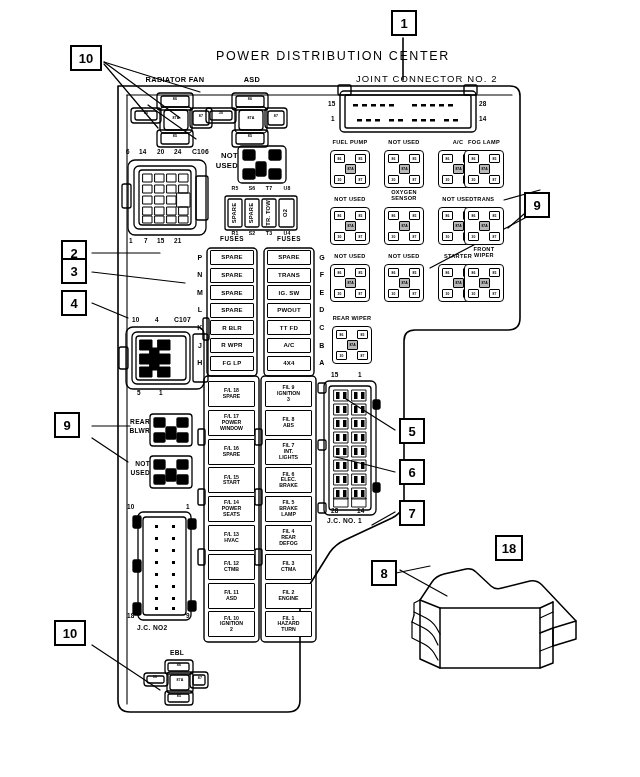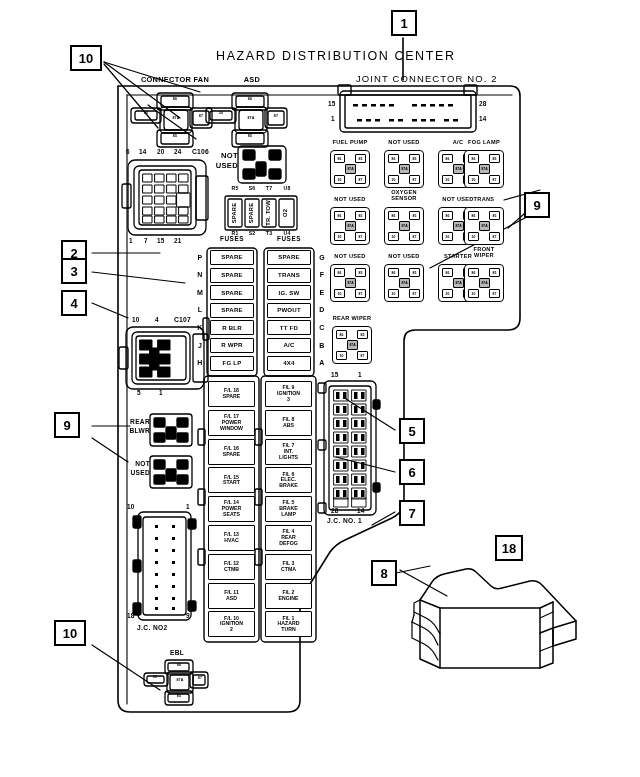--- a/index.html
+++ b/index.html
@@ -458,37 +458,37 @@
         <path d="M414,612 L426,618 Q432,621 436,627 L440,634" stroke-width="1.2"></path>
         <path d="M412,622 L424,628 Q430,631 434,637 L438,645" stroke-width="1.2"></path>
         <path d="M412,622 L412,638 L424,644 Q430,647 434,653 L438,660" stroke-width="1.2"></path>
         <path d="M420,600 L414,603 L414,615" stroke-width="1.2"></path>
         <path d="M414,615 L412,622" stroke-width="1.2"></path>
       </g>
 
     </g>
   </svg>
 
-  <div class="lbl title" style="left:216px; top:50px;">HAZARD DISTRIBUTION CENTER</div>
+  <div class="lbl title" style="left:216px; top:50px;">POWER DISTRIBUTION CENTER</div>
 
   <div class="callout" style="left:391px; top:10px; width:26px; height:26px;">1</div>
   <div class="callout" style="left:61px; top:240px; width:26px; height:26px;">2</div>
   <div class="callout" style="left:61px; top:258px; width:26px; height:26px;">3</div>
   <div class="callout" style="left:61px; top:290px; width:26px; height:26px;">4</div>
   <div class="callout" style="left:399px; top:418px; width:26px; height:26px;">5</div>
   <div class="callout" style="left:399px; top:459px; width:26px; height:26px;">6</div>
   <div class="callout" style="left:399px; top:500px; width:26px; height:26px;">7</div>
   <div class="callout" style="left:371px; top:560px; width:26px; height:26px;">8</div>
   <div class="callout" style="left:524px; top:192px; width:26px; height:26px;">9</div>
   <div class="callout" style="left:54px; top:412px; width:26px; height:26px;">9</div>
   <div class="callout" style="left:70px; top:45px; width:32px; height:26px;">10</div>
   <div class="callout" style="left:54px; top:620px; width:32px; height:26px;">10</div>
   <div class="callout" style="left:495px; top:535px; width:28px; height:26px;">18</div>
 
-  <div class="lbl relname" style="left:132px; top:76px; width:86px; font-size:7.4px;">CONNECTOR FAN</div>
+  <div class="lbl relname" style="left:132px; top:76px; width:86px; font-size:7.4px;">RADIATOR FAN</div>
   <div class="lbl relname" style="left:222px; top:76px; width:60px; font-size:7.4px;">ASD</div>
 
   <div class="lbl minicell" style="left:163px; top:98px; width:24px;">86</div>
   <div class="lbl minicell" style="left:136px; top:112px; width:20px;">30</div>
   <div class="lbl minicell" style="left:166px; top:117px; width:20px;">87A</div>
   <div class="lbl minicell" style="left:163px; top:135px; width:24px;">85</div>
   <div class="lbl minicell" style="left:194px; top:115px; width:14px;">87</div>
 
   <div class="lbl minicell" style="left:238px; top:98px; width:24px;">86</div>
   <div class="lbl minicell" style="left:211px; top:112px; width:20px;">30</div>

